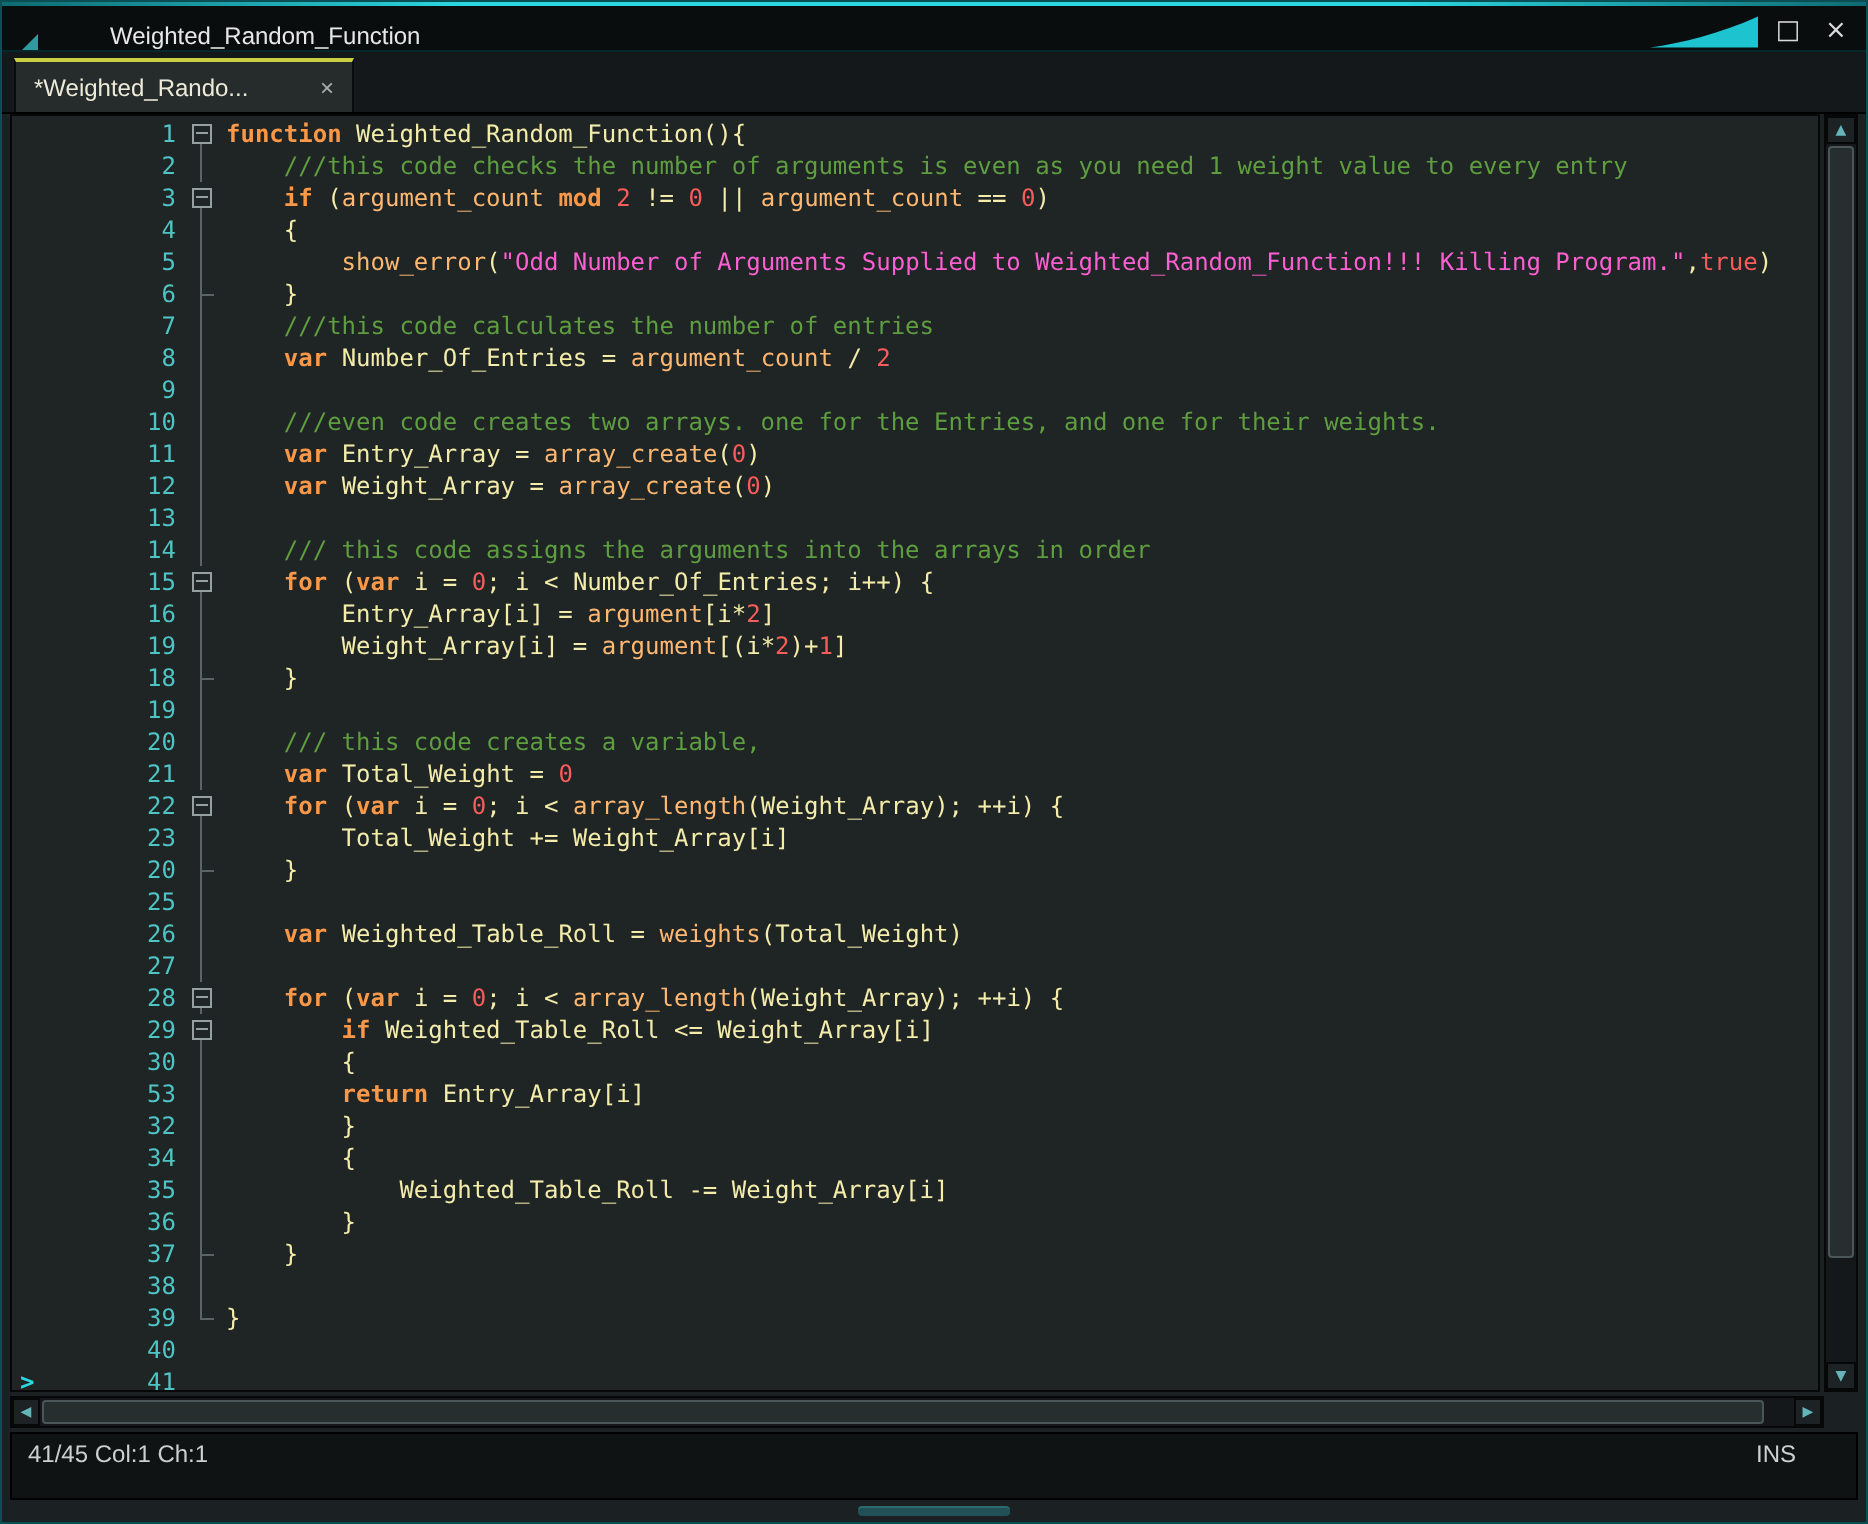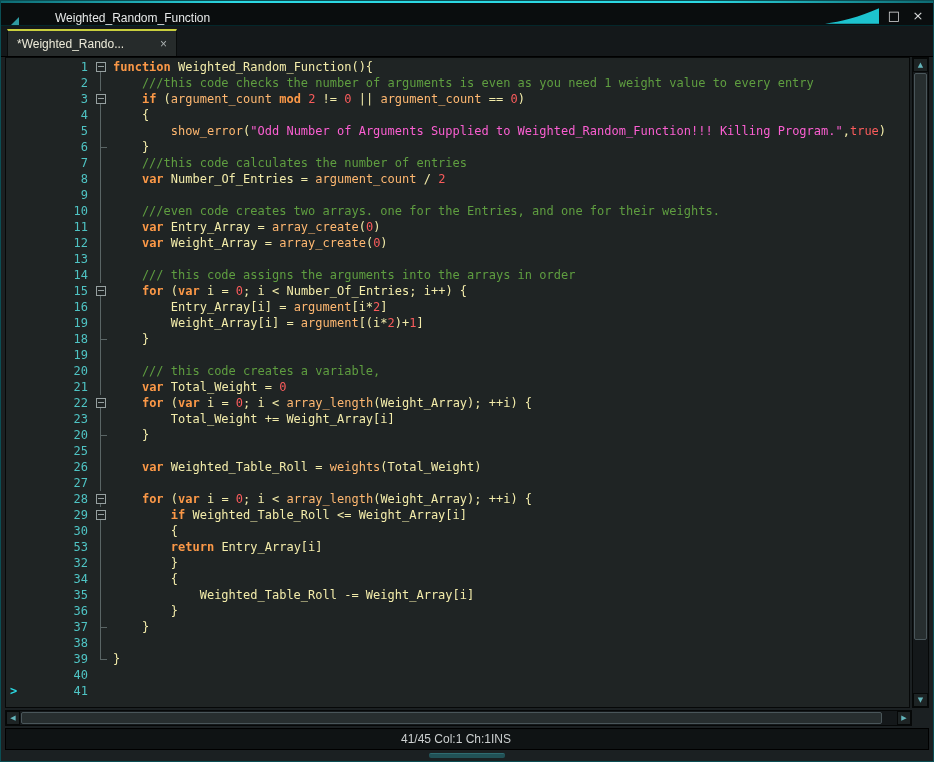--- a/index.html
+++ b/index.html
@@ -100,22 +100,22 @@
     height:14px;flex:none;margin:2px 21px 0 4px;background:#14181a;
     border:1px solid #060808;display:flex;align-items:stretch;
   }
   .hs-btn{width:14px;height:100%;}
   .hs-track{flex:1;position:relative;}
   .hs-thumb{position:absolute;top:1px;bottom:1px;left:1px;width:98%;background:#272e2f;border:1px solid #4a565a;border-radius:2px;}
   
   .statusbar{
     height:20px;flex:none;margin:2px 4px 0;background:#0f1314;
     border:1px solid #000;color:#ccd0d0;font-size:12px;
-    display:flex;align-items:center;justify-content:center;
-    padding:0 30px 0 8px;
+    display:flex;align-items:center;justify-content:space-between;
+    padding:0 30px 12px 8px;
   }
   
   .grip-row{height:11px;flex:none;display:flex;align-items:center;justify-content:center;}
   .grip{width:76px;height:4px;background:#215156;border-radius:2px;border-top:1px solid #2e6b71;}
 </style>
 </head>
 <body style="--accent: #2bd8e2; --tab-accent: #c9cf3e; --linenum: #4fc4c4; --editor-bg: #1f2424; --kw: #fb9847; --fn: #ffb871; --id: #f3ecaa; --num: #fa5c5c; --str: #fb5fd2; --cm: #5f9e40;">
 
 <div class="window">
   <div class="teal-top"></div>

